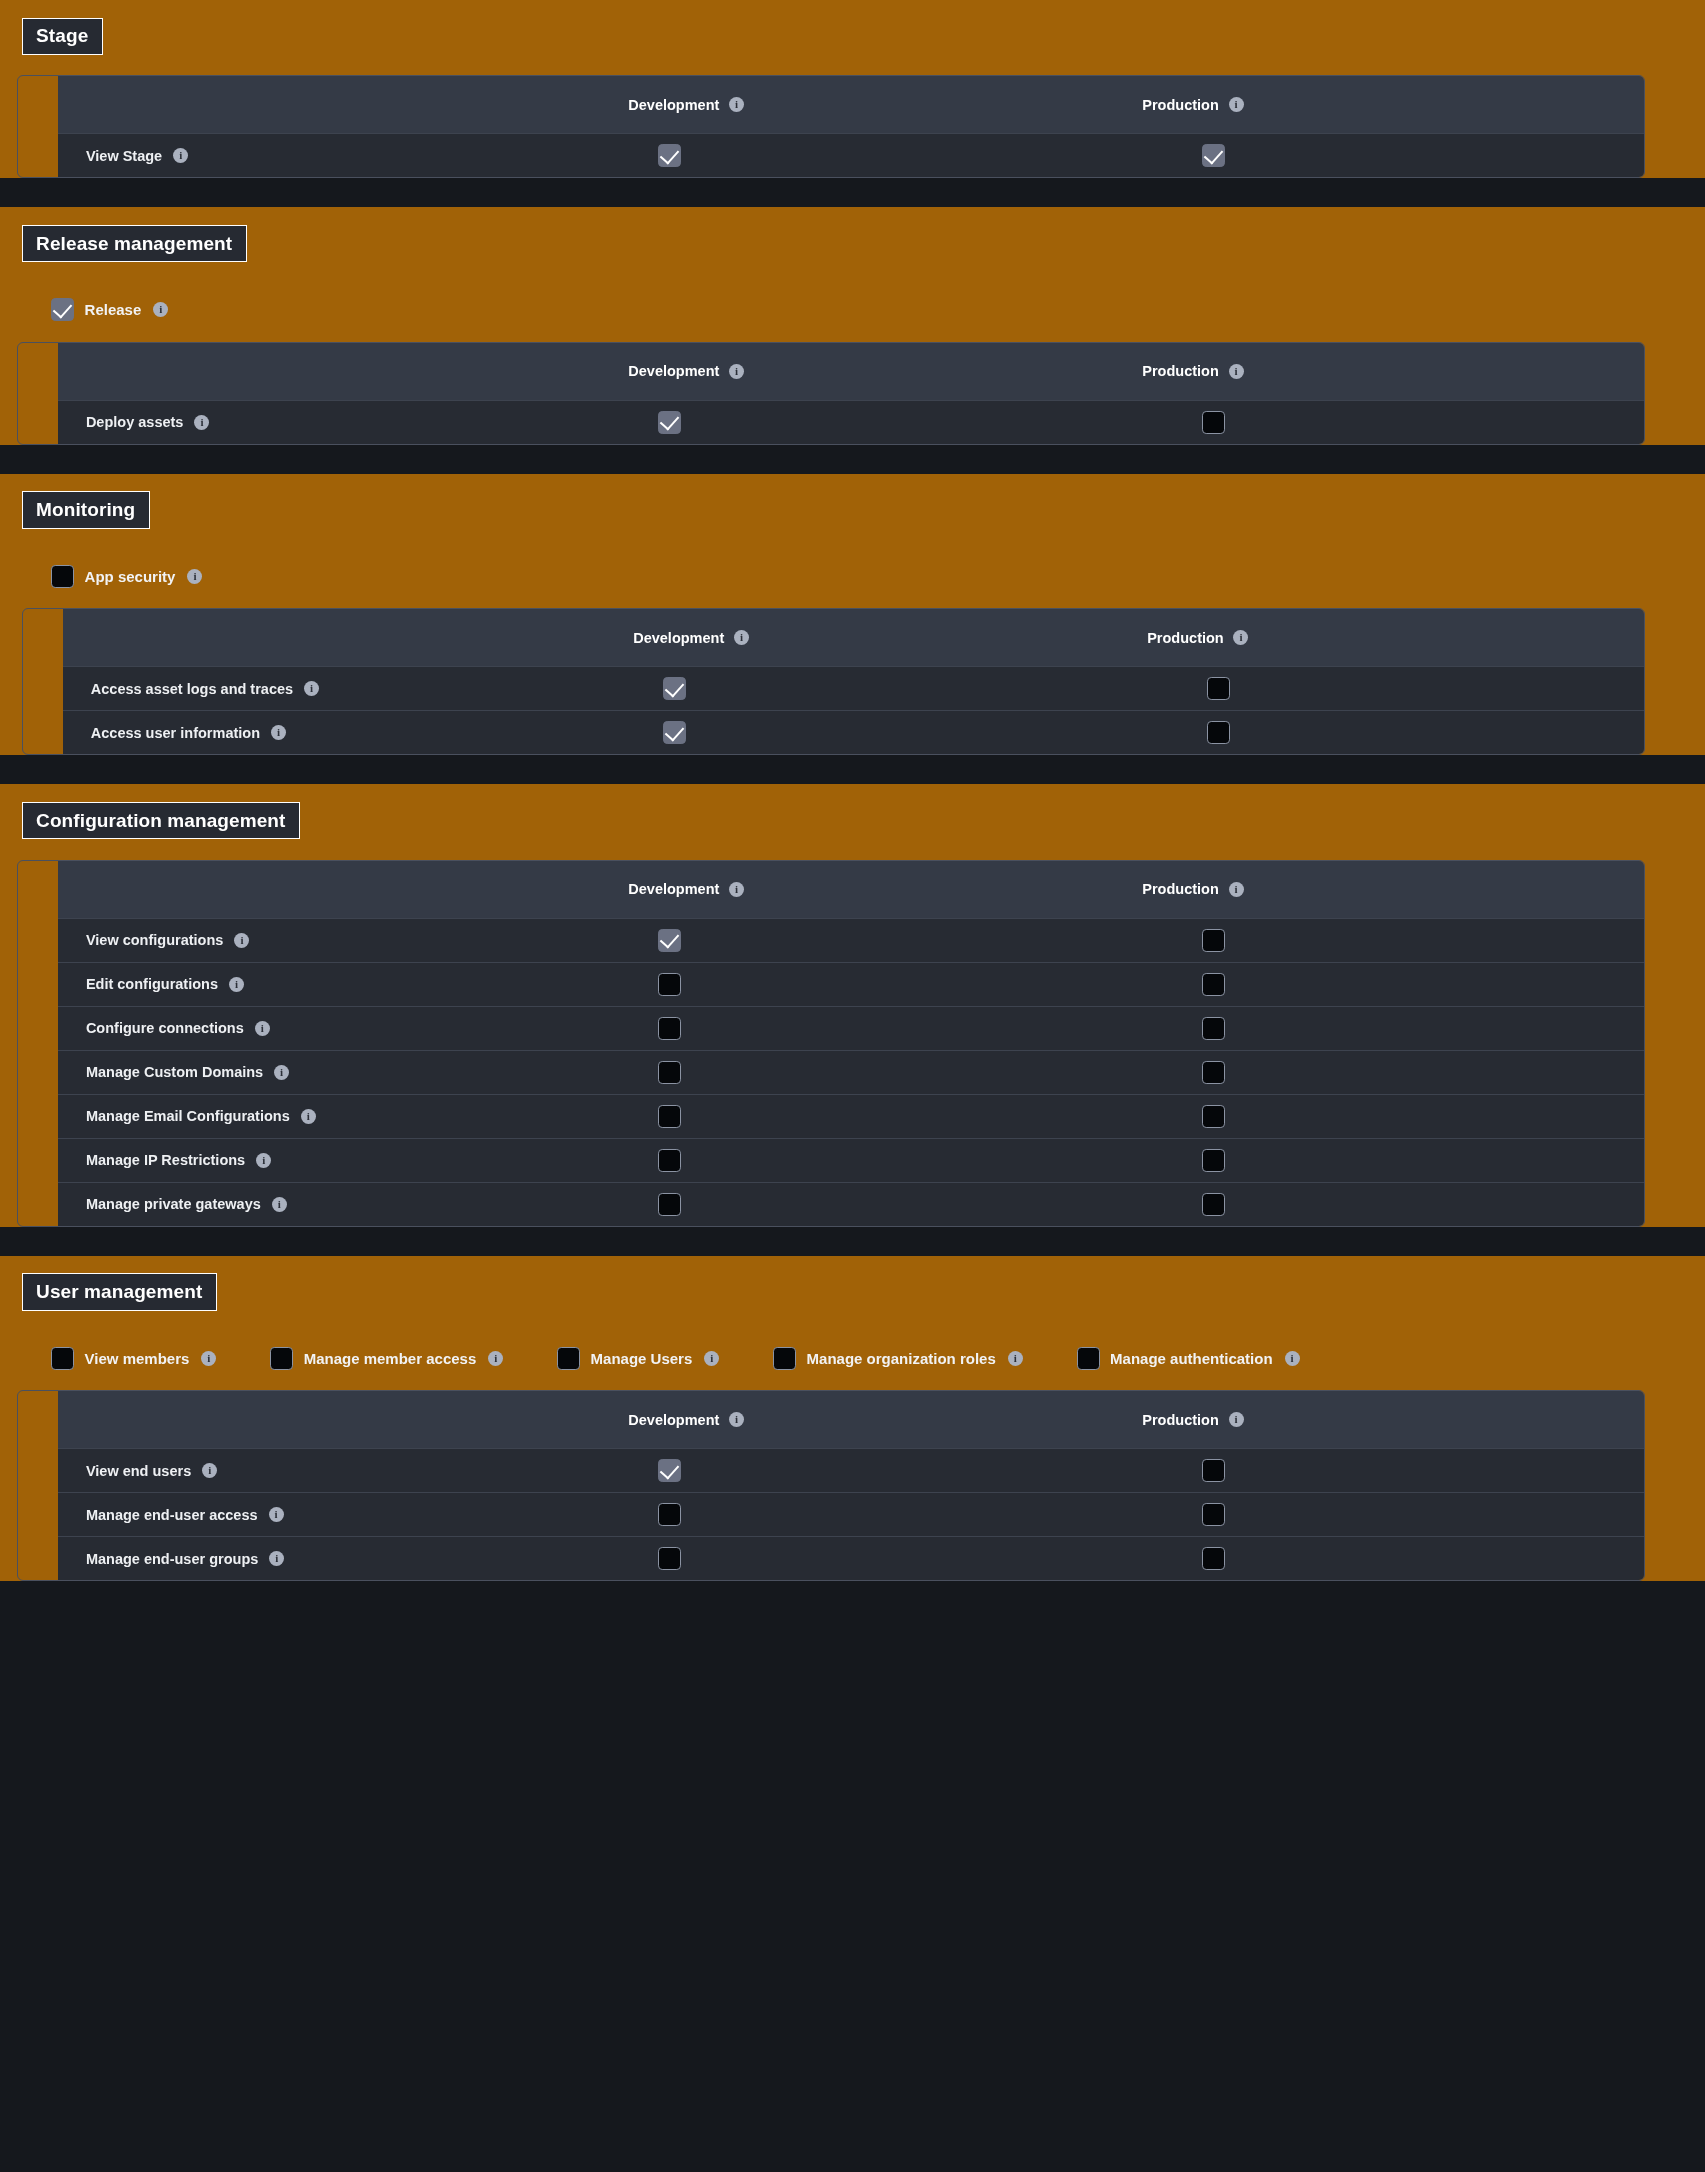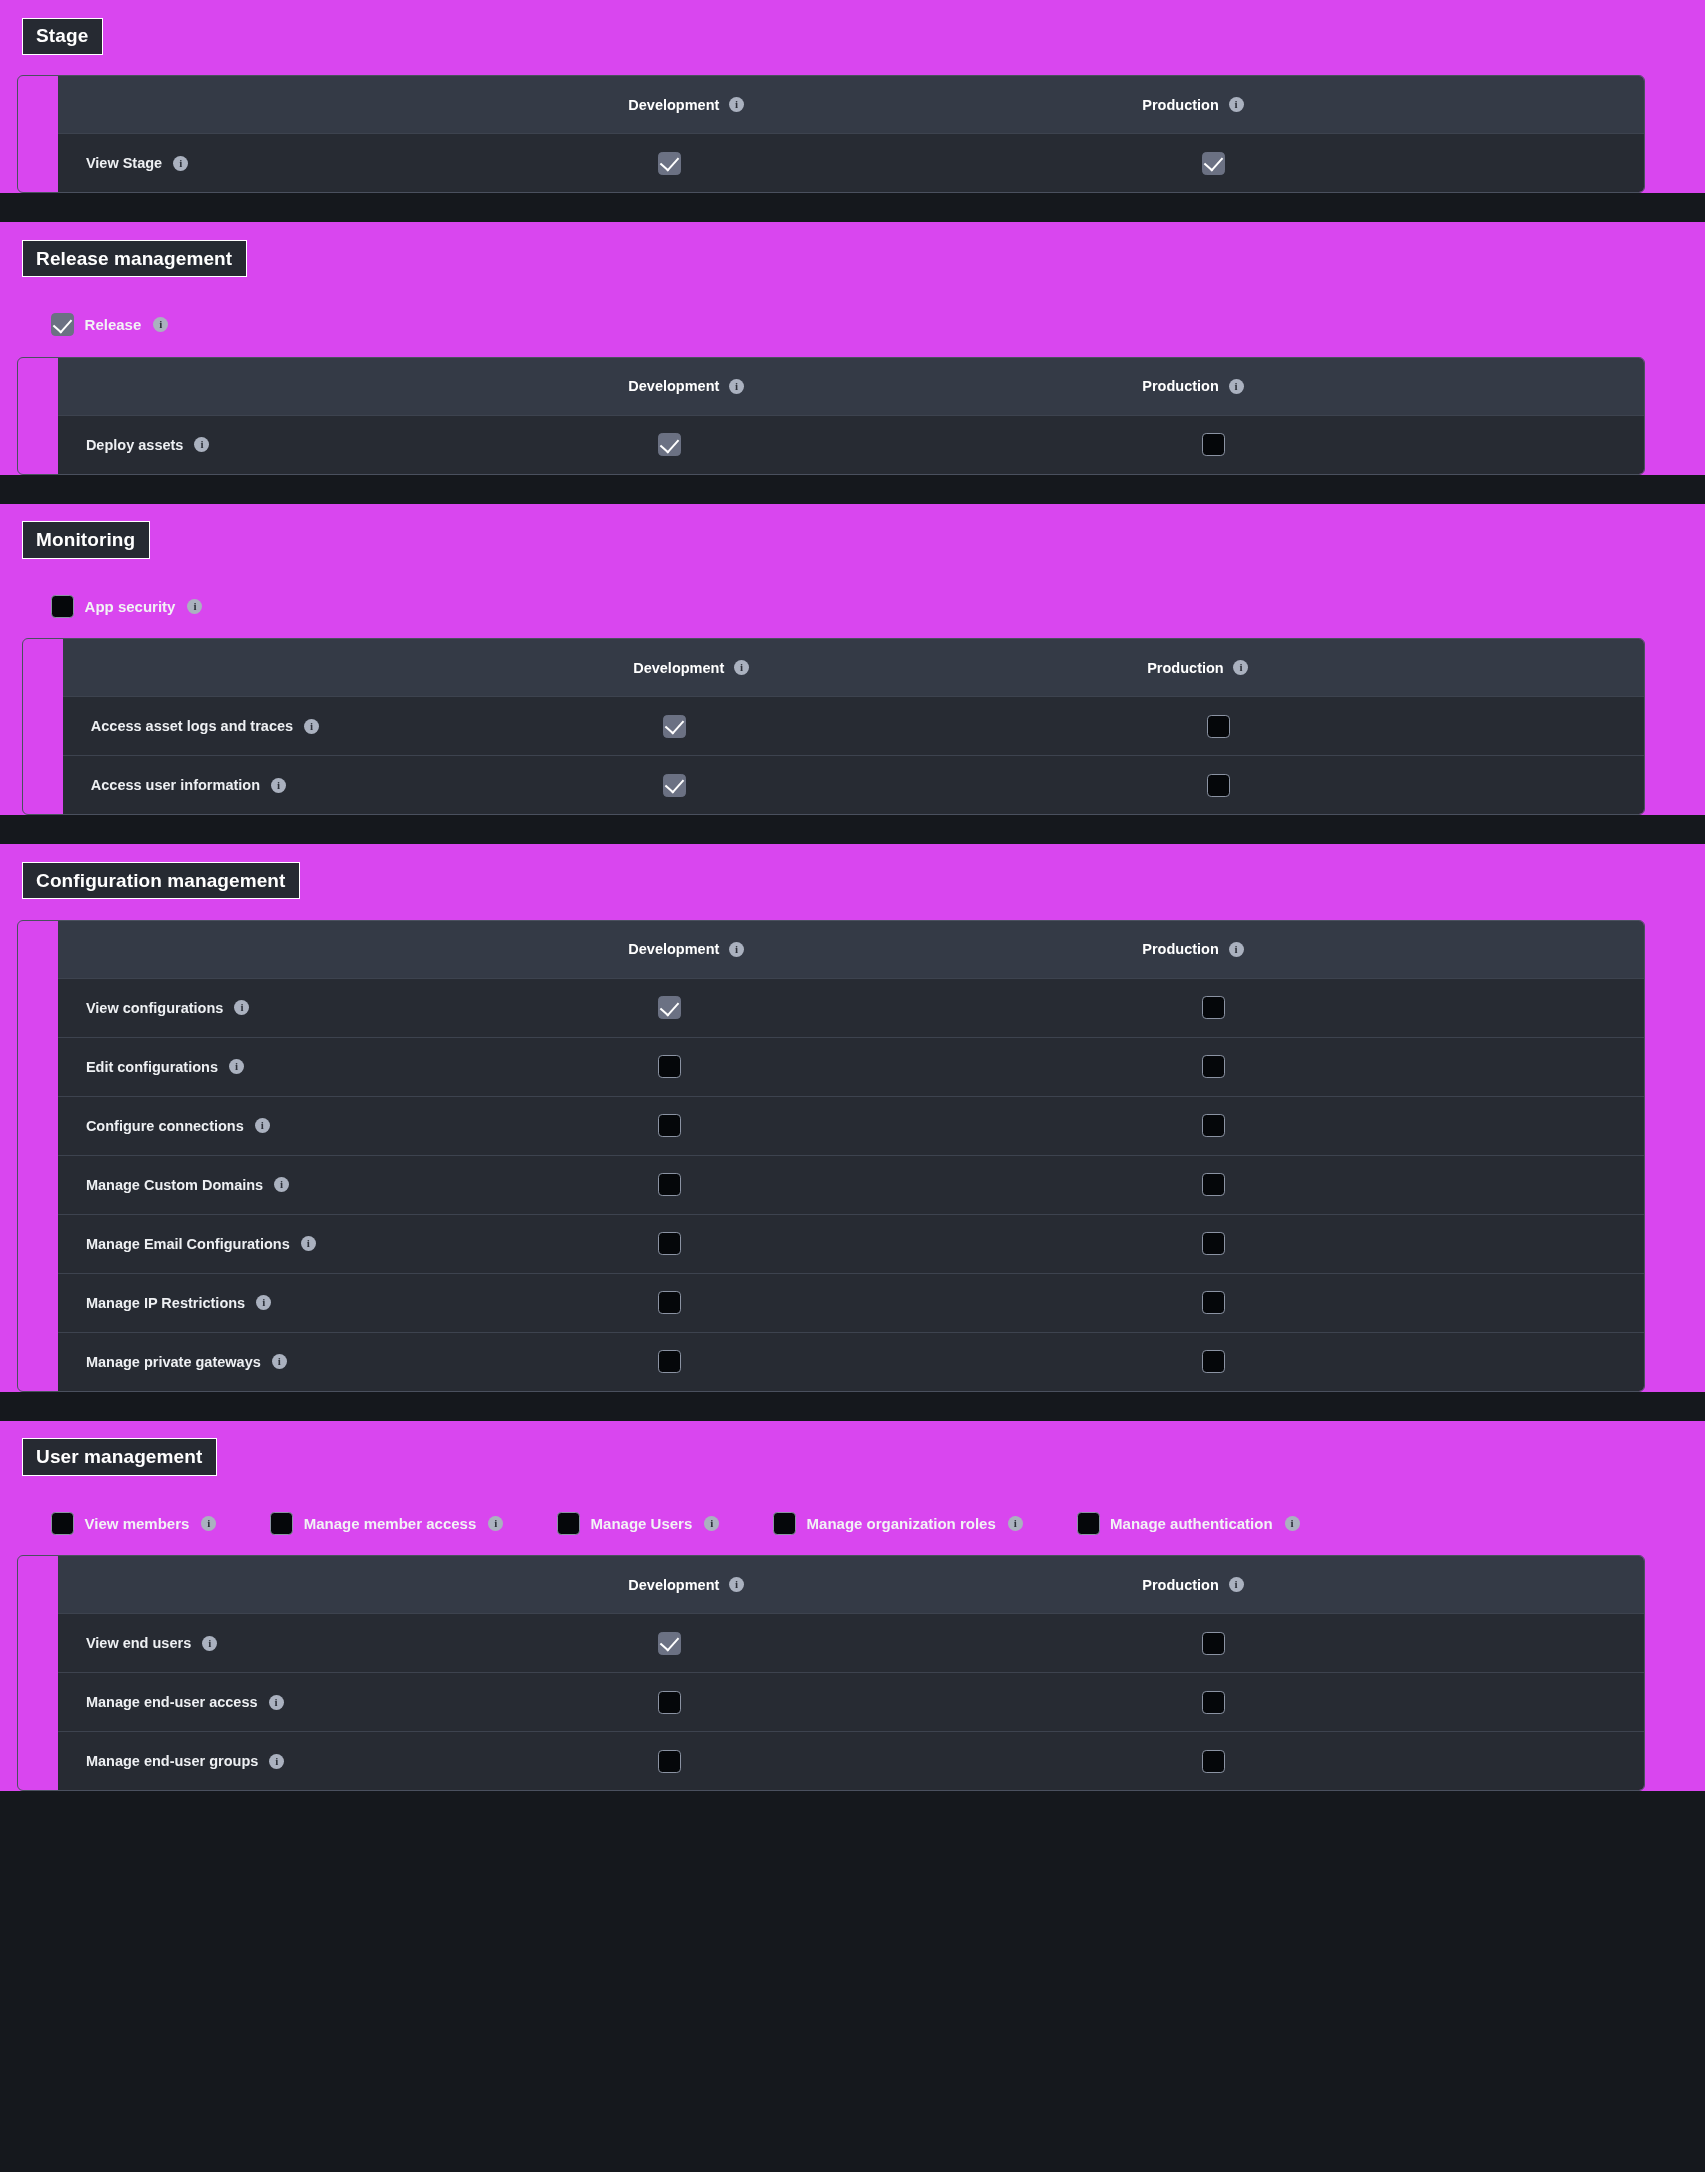--- a/index.html
+++ b/index.html
@@ -12,21 +12,21 @@
   }
 
   body {
     width: 1706px;
     min-height: 2172px;
     padding: 0;
   }
 
   
   .section {
-    background: #d946ef;
+    background: #a16207;
     width: 1706px;
     padding: 0 0 0 0;
     position: relative;
   }
   .section + .section { border-top: 6px solid #15181d; }
 
   .section-inner { padding: 0 20.6px 0 13.3px; }
 
   
   .heading-box {
@@ -134,21 +134,21 @@
   .perm-head {
     background: #343a46;
     display: flex;
     align-items: center;
     height: 57px;
   }
   .perm-row {
     background: #272b33;
     display: flex;
     align-items: center;
-    height: 59px;
+    height: 44px;
     border-top: 0.9px solid #3d434f;
     gap: 30px;
   }
 
   .col-label { width: 545px; padding-left: 28px; display: flex; align-items: center; }
   .col-dev   { width: 514px; display: flex; align-items: center; }
   .col-prod  { flex: 1 1 auto; display: flex; align-items: flex-start; }
 
   .th-text {
     color: #ffffff;

